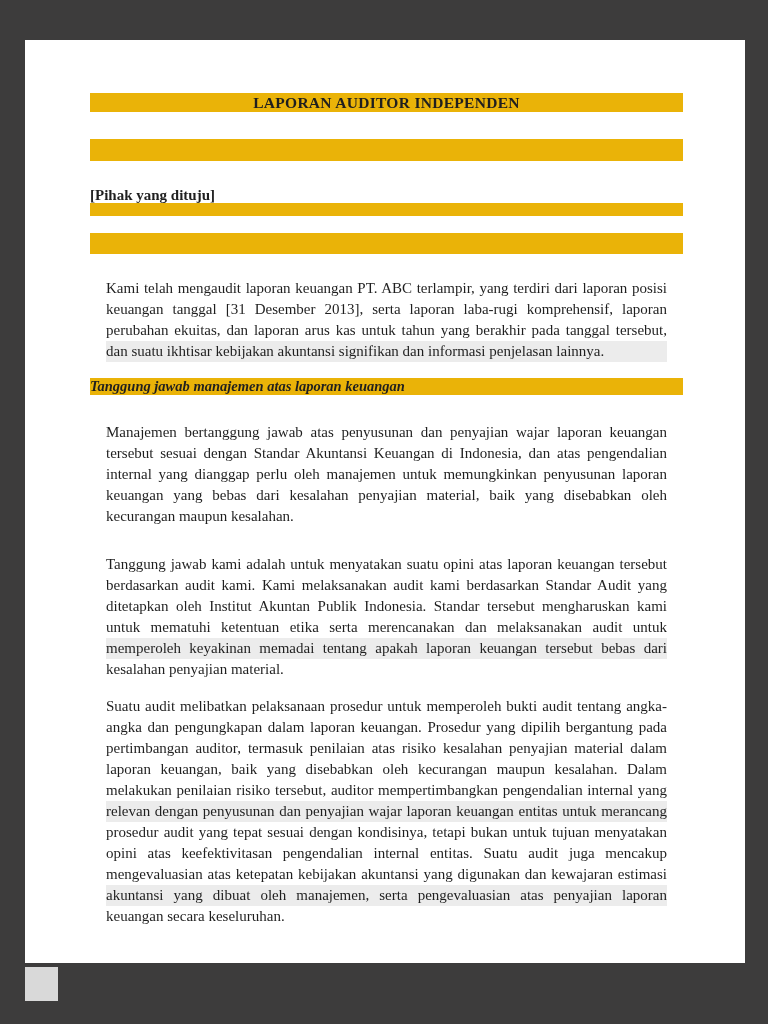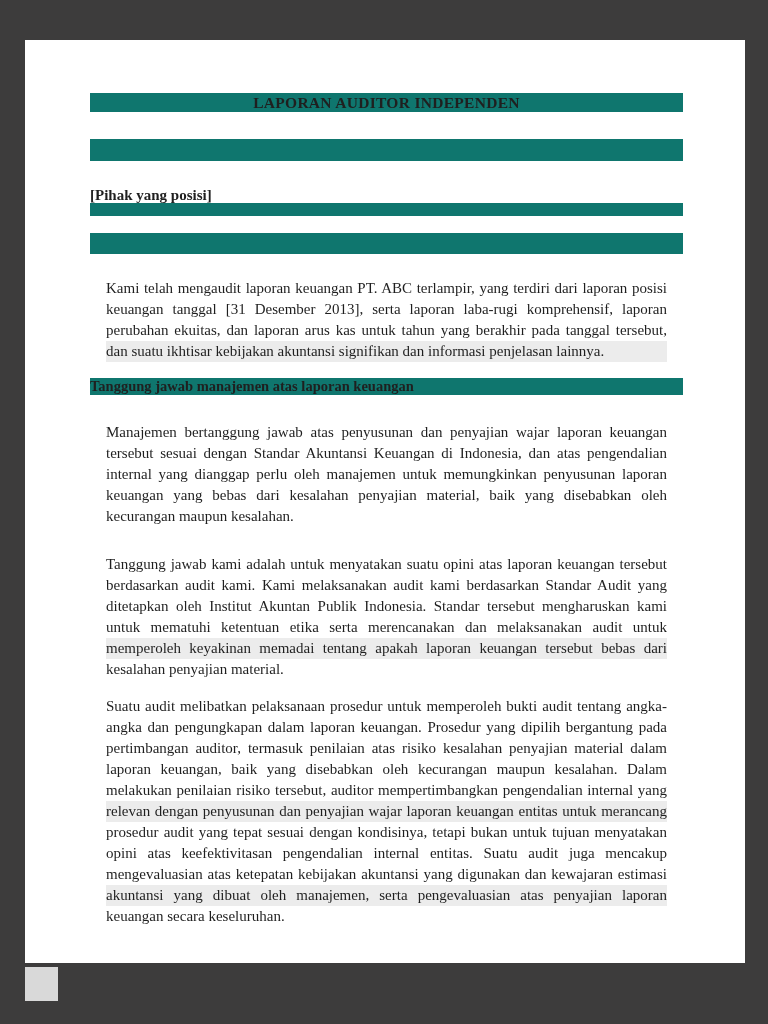--- a/index.html
+++ b/index.html
@@ -20,21 +20,21 @@
     left: 25px;
     top: 40px;
     width: 720px;
     height: 923px;
     background: #ffffff;
     box-sizing: border-box;
     padding: 53px 62px 0 65px;
     color: #1f1f1f;
   }
   .band {
-    background: #0f766e;
+    background: #eab308;
   }
   .title-band {
     height: 19px;
     display: flex;
     align-items: center;
     justify-content: center;
   }
   .doc-title {
     font-size: 15.5px;
     font-weight: bold;
@@ -60,20 +60,21 @@
   .para-intro { margin-top: 24px; }
   .heading-band {
     height: 17px;
     margin-top: 14px;
     display: flex;
     align-items: center;
   }
   .heading-band.second { margin-top: 22px; }
   .section-heading {
     font-size: 14.5px;
+    font-style: italic;
     font-weight: bold;
     margin: 0;
   }
   .para-after-heading { margin-top: 27px; }
   .para-last { margin-top: 16px; }
   
   .shade-line4 {
     background-image: linear-gradient(to bottom,
       transparent 63px, #ececec 63px, #ececec 84px, transparent 84px);
   }
@@ -100,21 +101,21 @@
 
 <div class="viewer">
   <div class="page">
 
     <div class="band title-band">
       <h1 class="doc-title">LAPORAN AUDITOR INDEPENDEN</h1>
     </div>
 
     <div class="band band-a"></div>
 
-    <p class="addressee">[Pihak yang posisi]</p>
+    <p class="addressee">[Pihak yang dituju]</p>
 
     <div class="band band-b"></div>
     <div class="band band-c"></div>
 
     <p class="para para-intro shade-line4">Kami telah mengaudit laporan keuangan PT. ABC terlampir, yang terdiri dari laporan posisi keuangan tanggal [31 Desember 2013], serta laporan laba-rugi komprehensif, laporan perubahan ekuitas, dan laporan arus kas untuk tahun yang berakhir pada tanggal tersebut, dan suatu ikhtisar kebijakan akuntansi signifikan dan informasi penjelasan lainnya.</p>
 
     <div class="band heading-band">
       <h2 class="section-heading">Tanggung jawab manajemen atas laporan keuangan</h2>
     </div>
 

